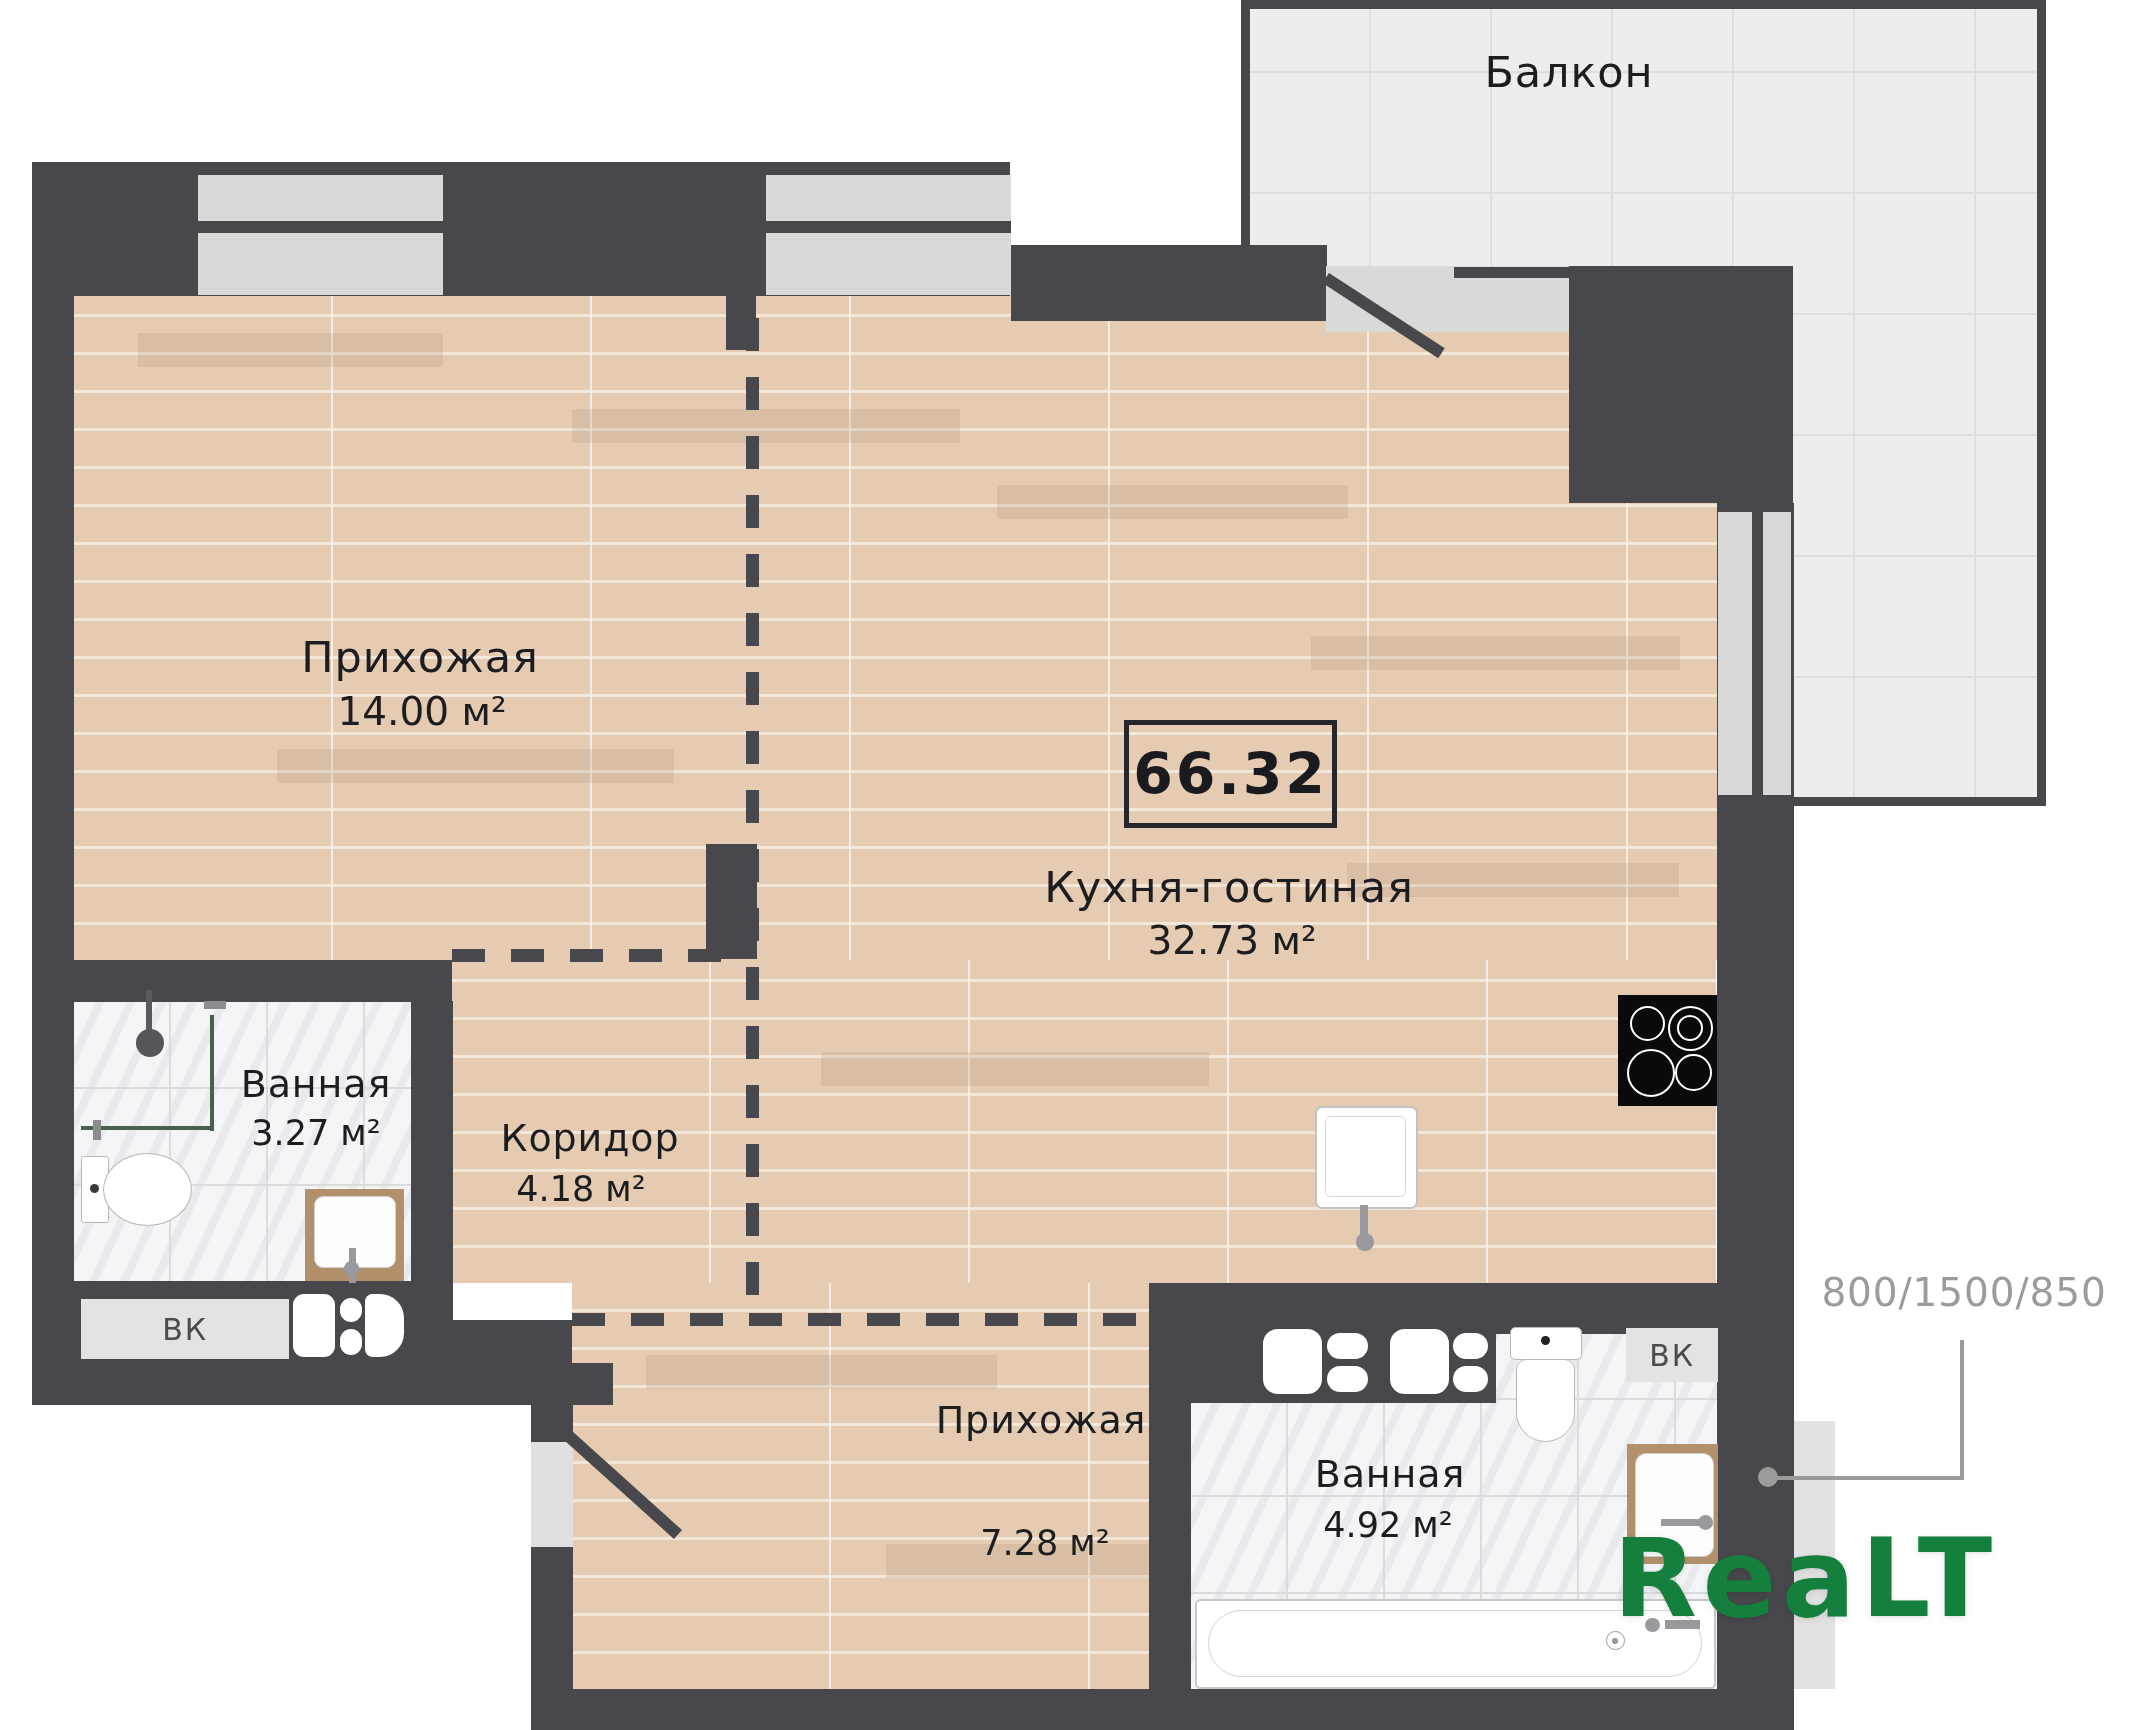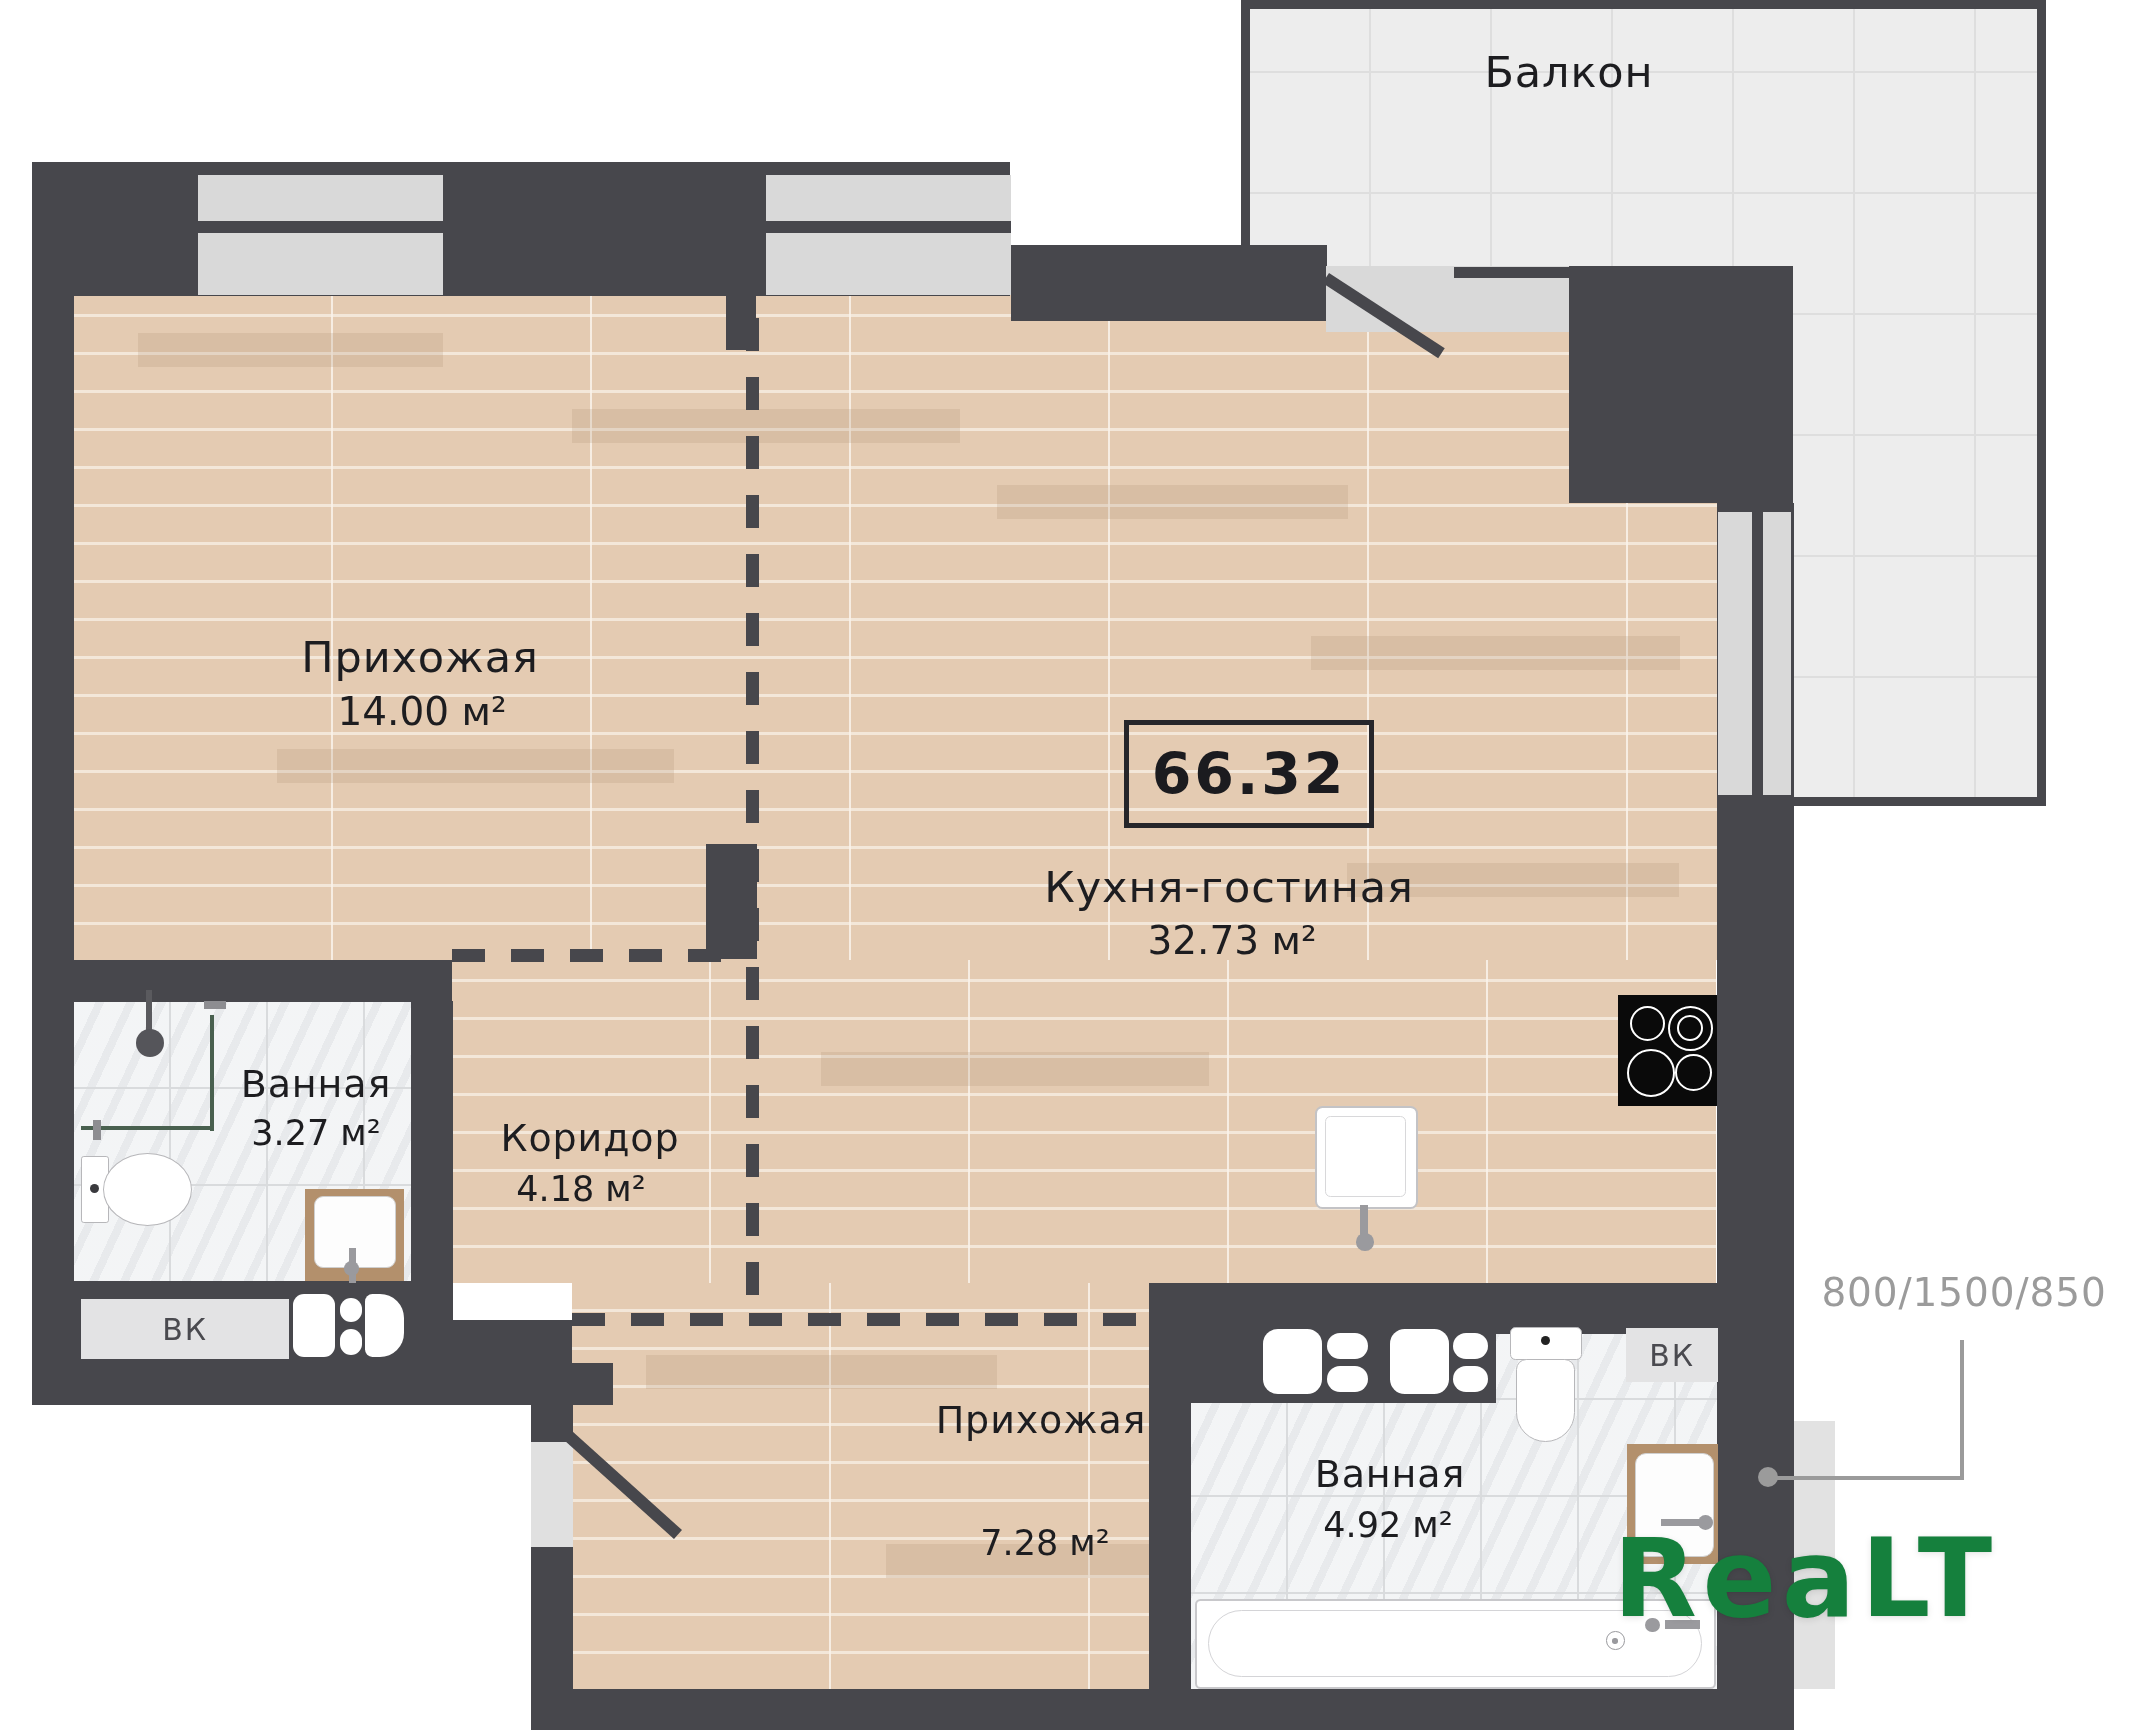--- a/index.html
+++ b/index.html
@@ -186,21 +186,21 @@
   <div class="abs lbl rarea" style="left:1232px;top:940px;">32.73 м²</div>
   <div class="abs lbl rname small" style="left:316px;top:1084px;">Ванная</div>
   <div class="abs lbl rarea small" style="left:316px;top:1133px;">3.27 м²</div>
   <div class="abs lbl rname small" style="left:590px;top:1138px;">Коридор</div>
   <div class="abs lbl rarea small" style="left:581px;top:1189px;">4.18 м²</div>
   <div class="abs lbl rname small" style="left:1041px;top:1420px;text-align:center;">Прихожая</div>
   <div class="abs lbl rarea small" style="left:1045px;top:1543px;">7.28 м²</div>
   <div class="abs lbl rname small" style="left:1390px;top:1474px;">Ванная</div>
   <div class="abs lbl rarea small" style="left:1388px;top:1525px;">4.92 м²</div>
 
-  <div class="abs total-box" style="left:1124px;top:720px;width:250px;height:108px;">
+  <div class="abs total-box" style="left:1124px;top:720px;width:213px;height:108px;">
     <span>66.32</span>
   </div>
 
   <div class="abs lbl dimtxt" style="left:1964px;top:1292px;">800/1500/850</div>
   <div class="abs gray" style="left:1960px;top:1340px;width:3.7px;height:138px;"></div>
   <div class="abs gray" style="left:1768px;top:1476px;width:196px;height:3.7px;"></div>
   <div class="abs gray" style="left:1758px;top:1467px;width:20px;height:20px;border-radius:50%;"></div>
 
   <div class="abs watermark" style="left:1613px;top:1515px;">ReaLT</div>
 

